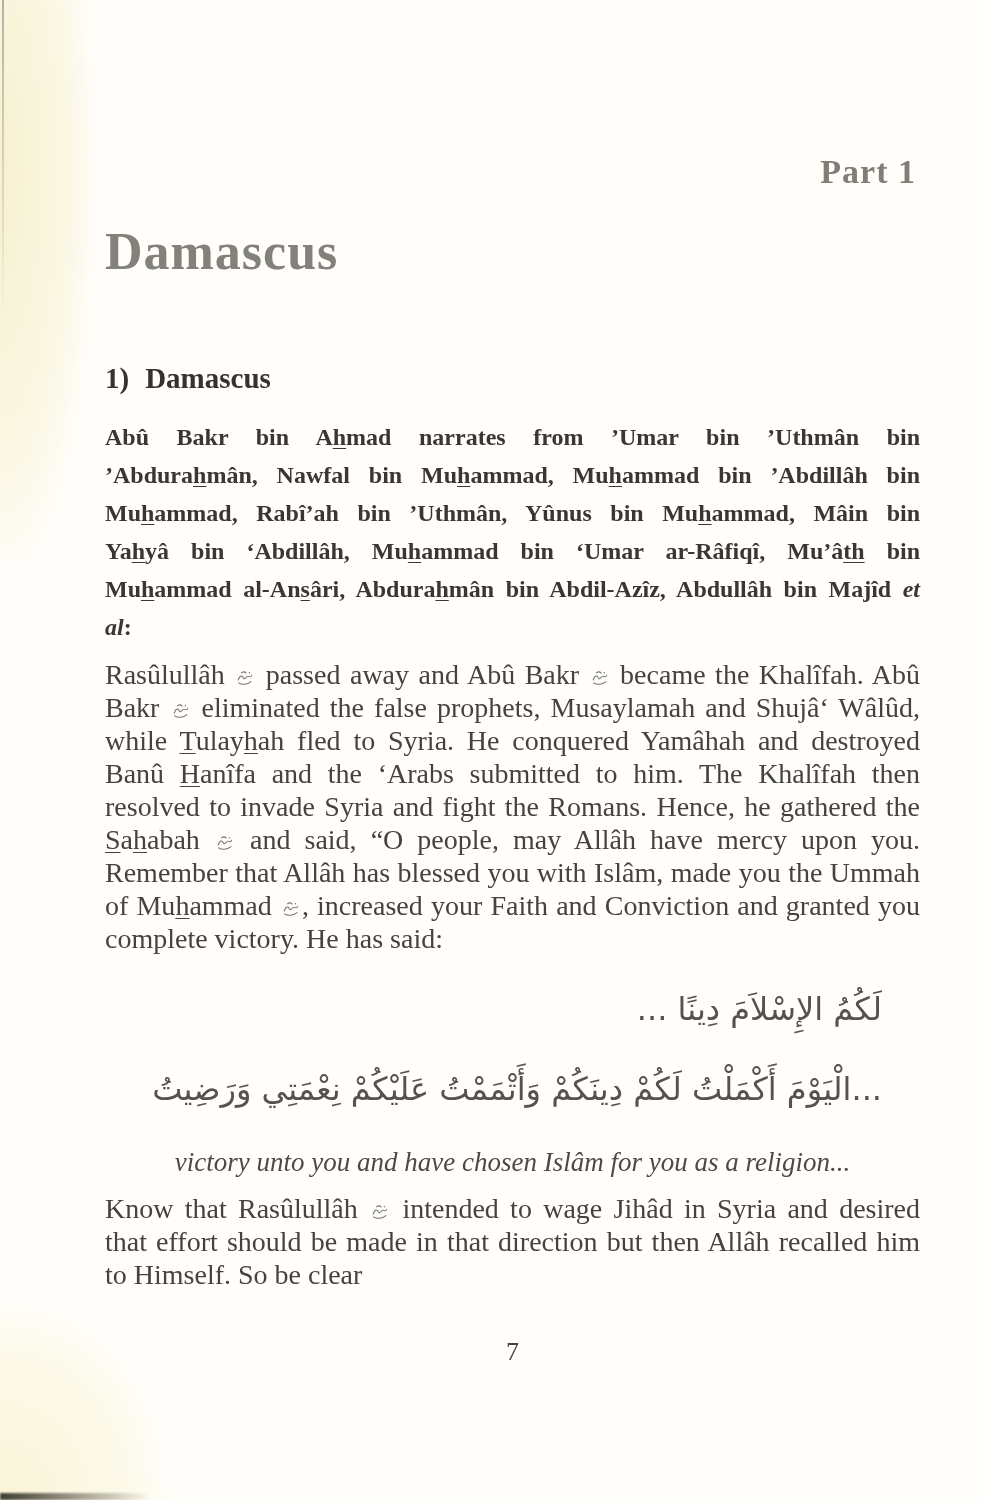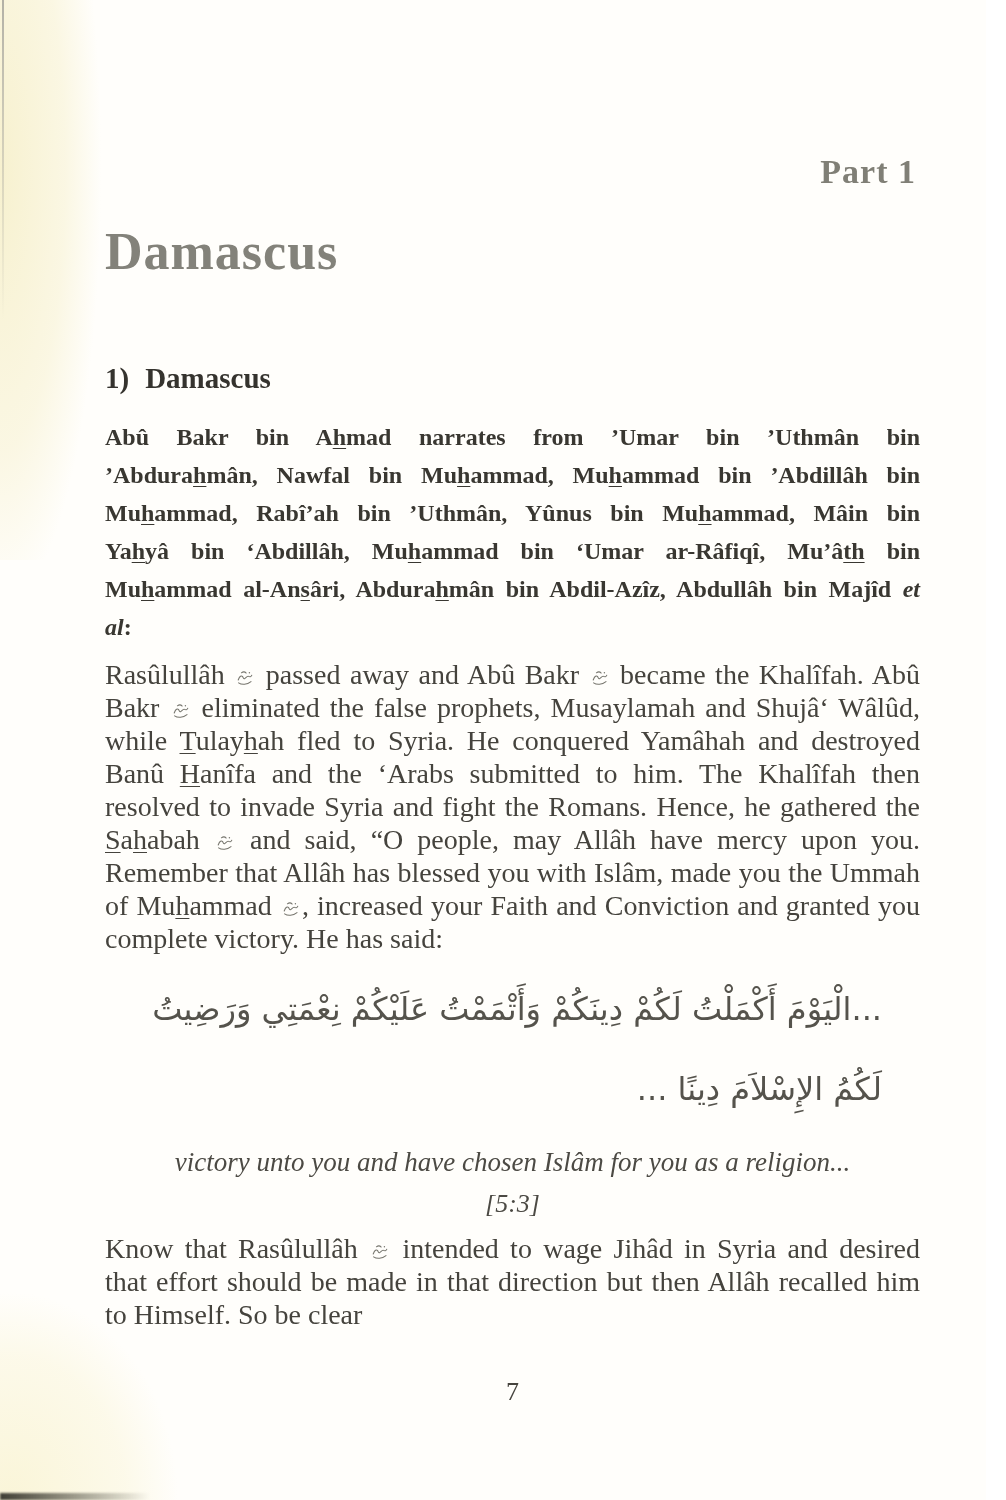--- a/index.html
+++ b/index.html
@@ -120,29 +120,28 @@
           </svg></span> and said, “O people, may Allâh have mercy upon you. Remember that Allâh has blessed you with Islâm, made you the Ummah of Mu<span class="ul">h</span>ammad <span class="honorific"><svg viewBox="0 0 22 20" width="18" height="16" aria-hidden="true">
             <g fill="none" stroke="#76756d" stroke-width="1.3" stroke-linecap="round">
               <path d="M2.5 12.5 C4.5 6.5, 7.5 6, 9 10 C10.5 13.5, 13 6.5, 15.5 8 C17.5 9.2, 19 8, 19.5 6.5"></path>
               <path d="M3 16 C7 19, 13.5 18.5, 18.5 14.5"></path>
               <path d="M6.5 3.5 C8.5 2, 11 2.2, 12.5 3.8"></path>
             </g>
             <circle cx="16.5" cy="3.5" r="0.9" fill="#76756d"></circle>
           </svg></span>, increased your Faith and Conviction and granted you complete victory. He has said:</p>
 
     <div class="verse-arabic" dir="rtl">
+      <div>لَكُمُ الإِسْلاَمَ دِينًا ...</div>
       <div>...الْيَوْمَ أَكْمَلْتُ لَكُمْ دِينَكُمْ وَأَتْمَمْتُ عَلَيْكُمْ نِعْمَتِي وَرَضِيتُ</div>
-      <div>لَكُمُ الإِسْلاَمَ دِينًا ...</div>
     </div>
 
     <div class="translation">
       <div>victory unto you and have chosen Islâm for you as a religion...</div>
     </div>
 
-    <div class="verse-ref">[5:3]</div>
 
     <p class="body-para closing">Know that Rasûlullâh <span class="honorific"><svg viewBox="0 0 22 20" width="18" height="16" aria-hidden="true">
             <g fill="none" stroke="#76756d" stroke-width="1.3" stroke-linecap="round">
               <path d="M2.5 12.5 C4.5 6.5, 7.5 6, 9 10 C10.5 13.5, 13 6.5, 15.5 8 C17.5 9.2, 19 8, 19.5 6.5"></path>
               <path d="M3 16 C7 19, 13.5 18.5, 18.5 14.5"></path>
               <path d="M6.5 3.5 C8.5 2, 11 2.2, 12.5 3.8"></path>
             </g>
             <circle cx="16.5" cy="3.5" r="0.9" fill="#76756d"></circle>
           </svg></span> intended to wage Jihâd in Syria and desired that effort should be made in that direction but then Allâh recalled him to Himself. So be clear</p>
 

